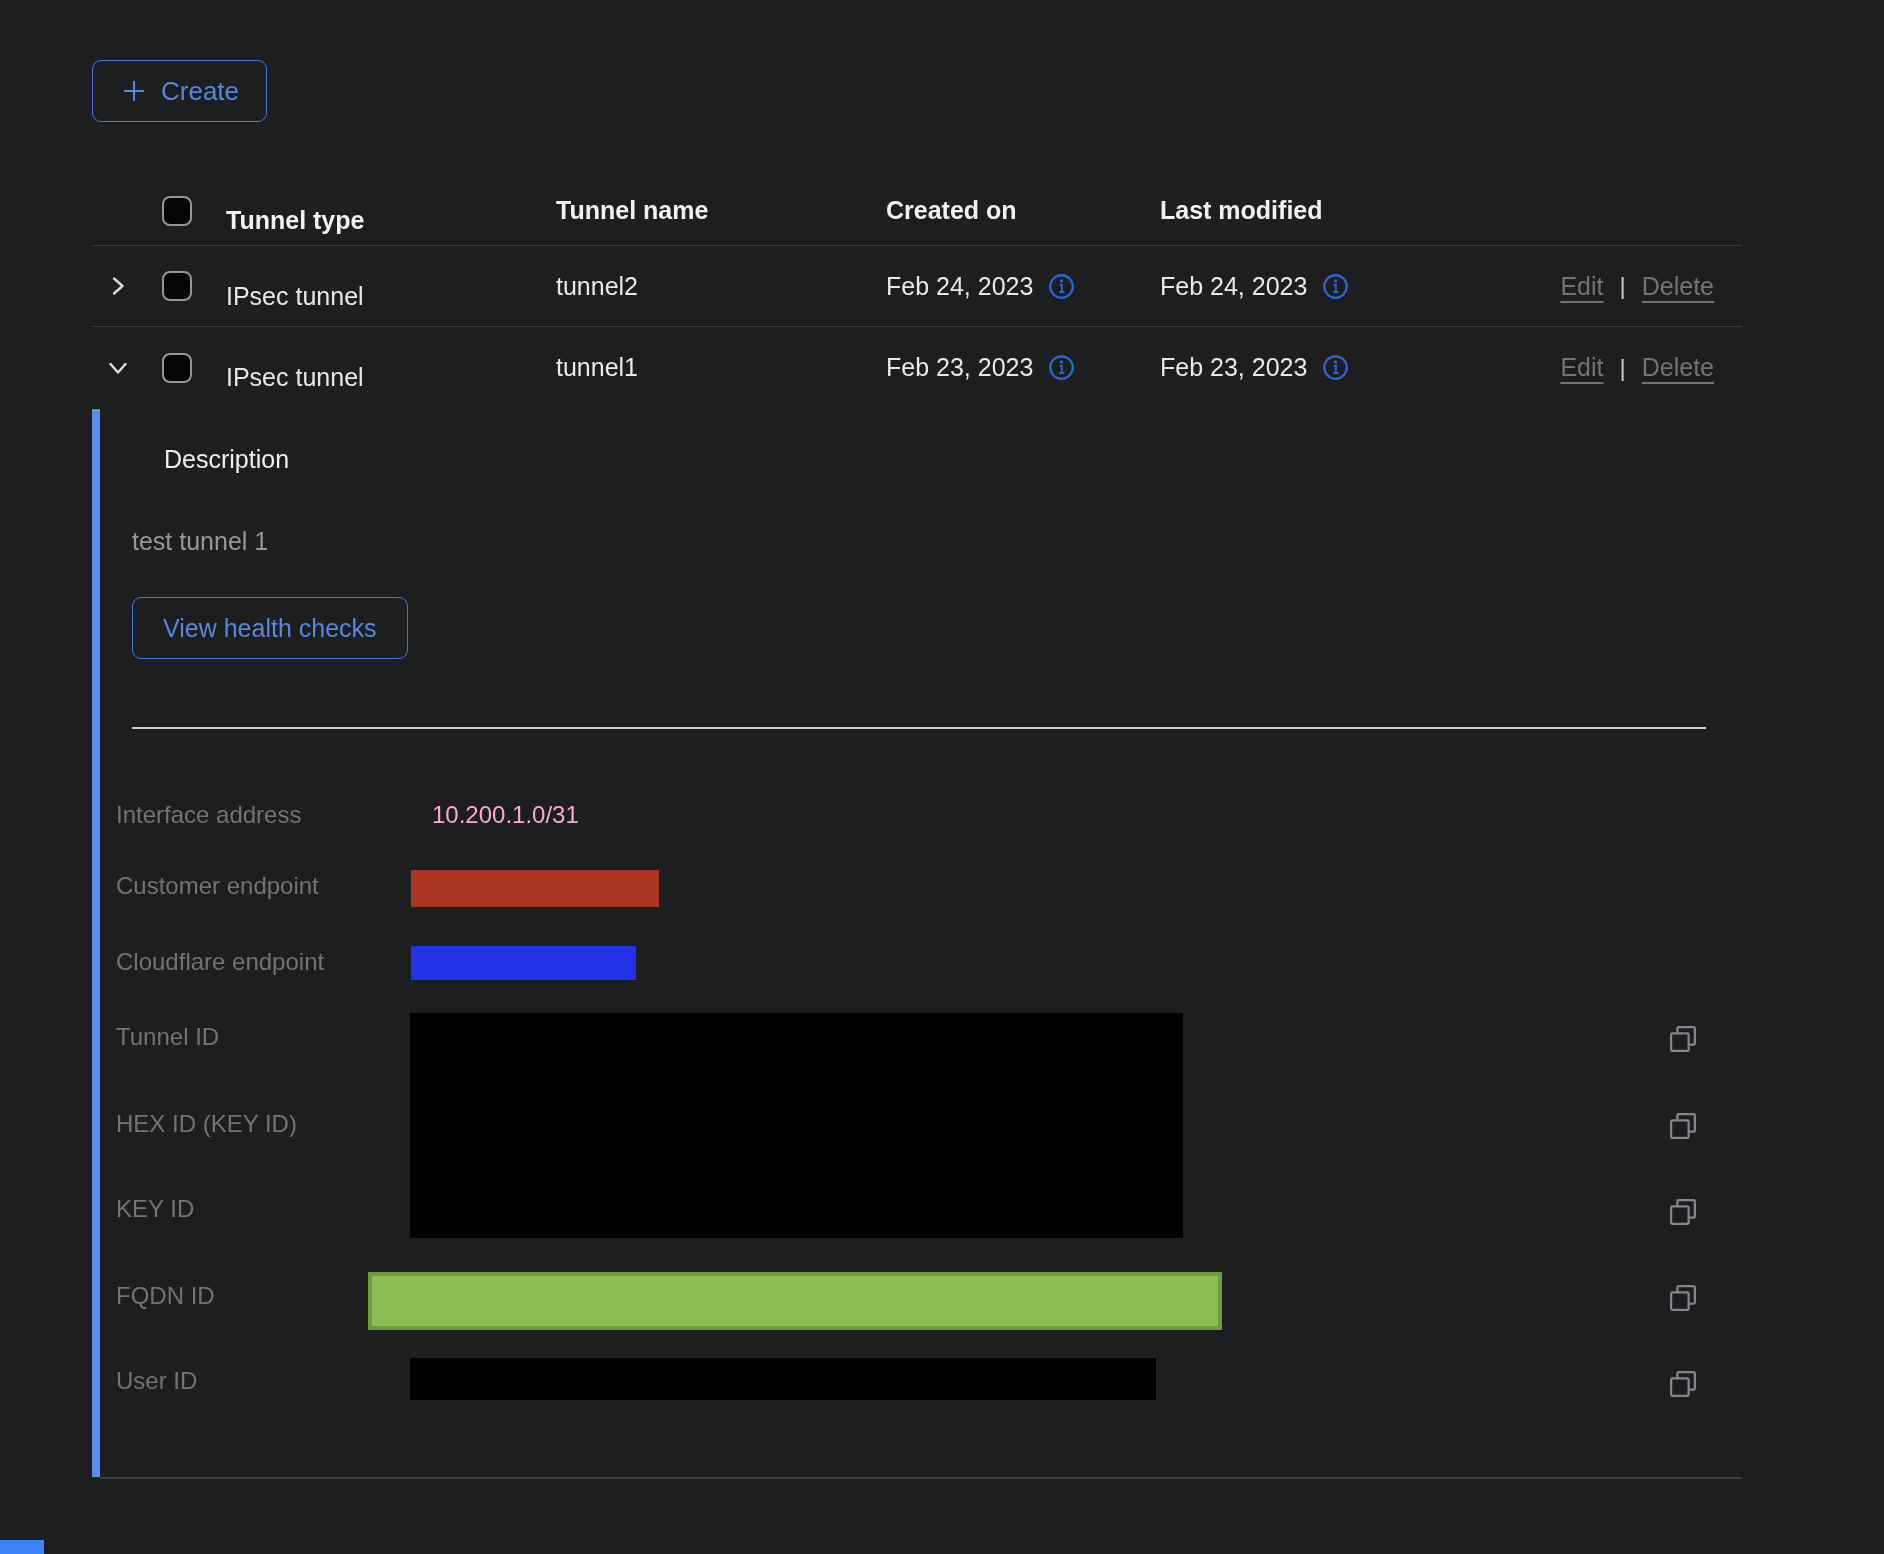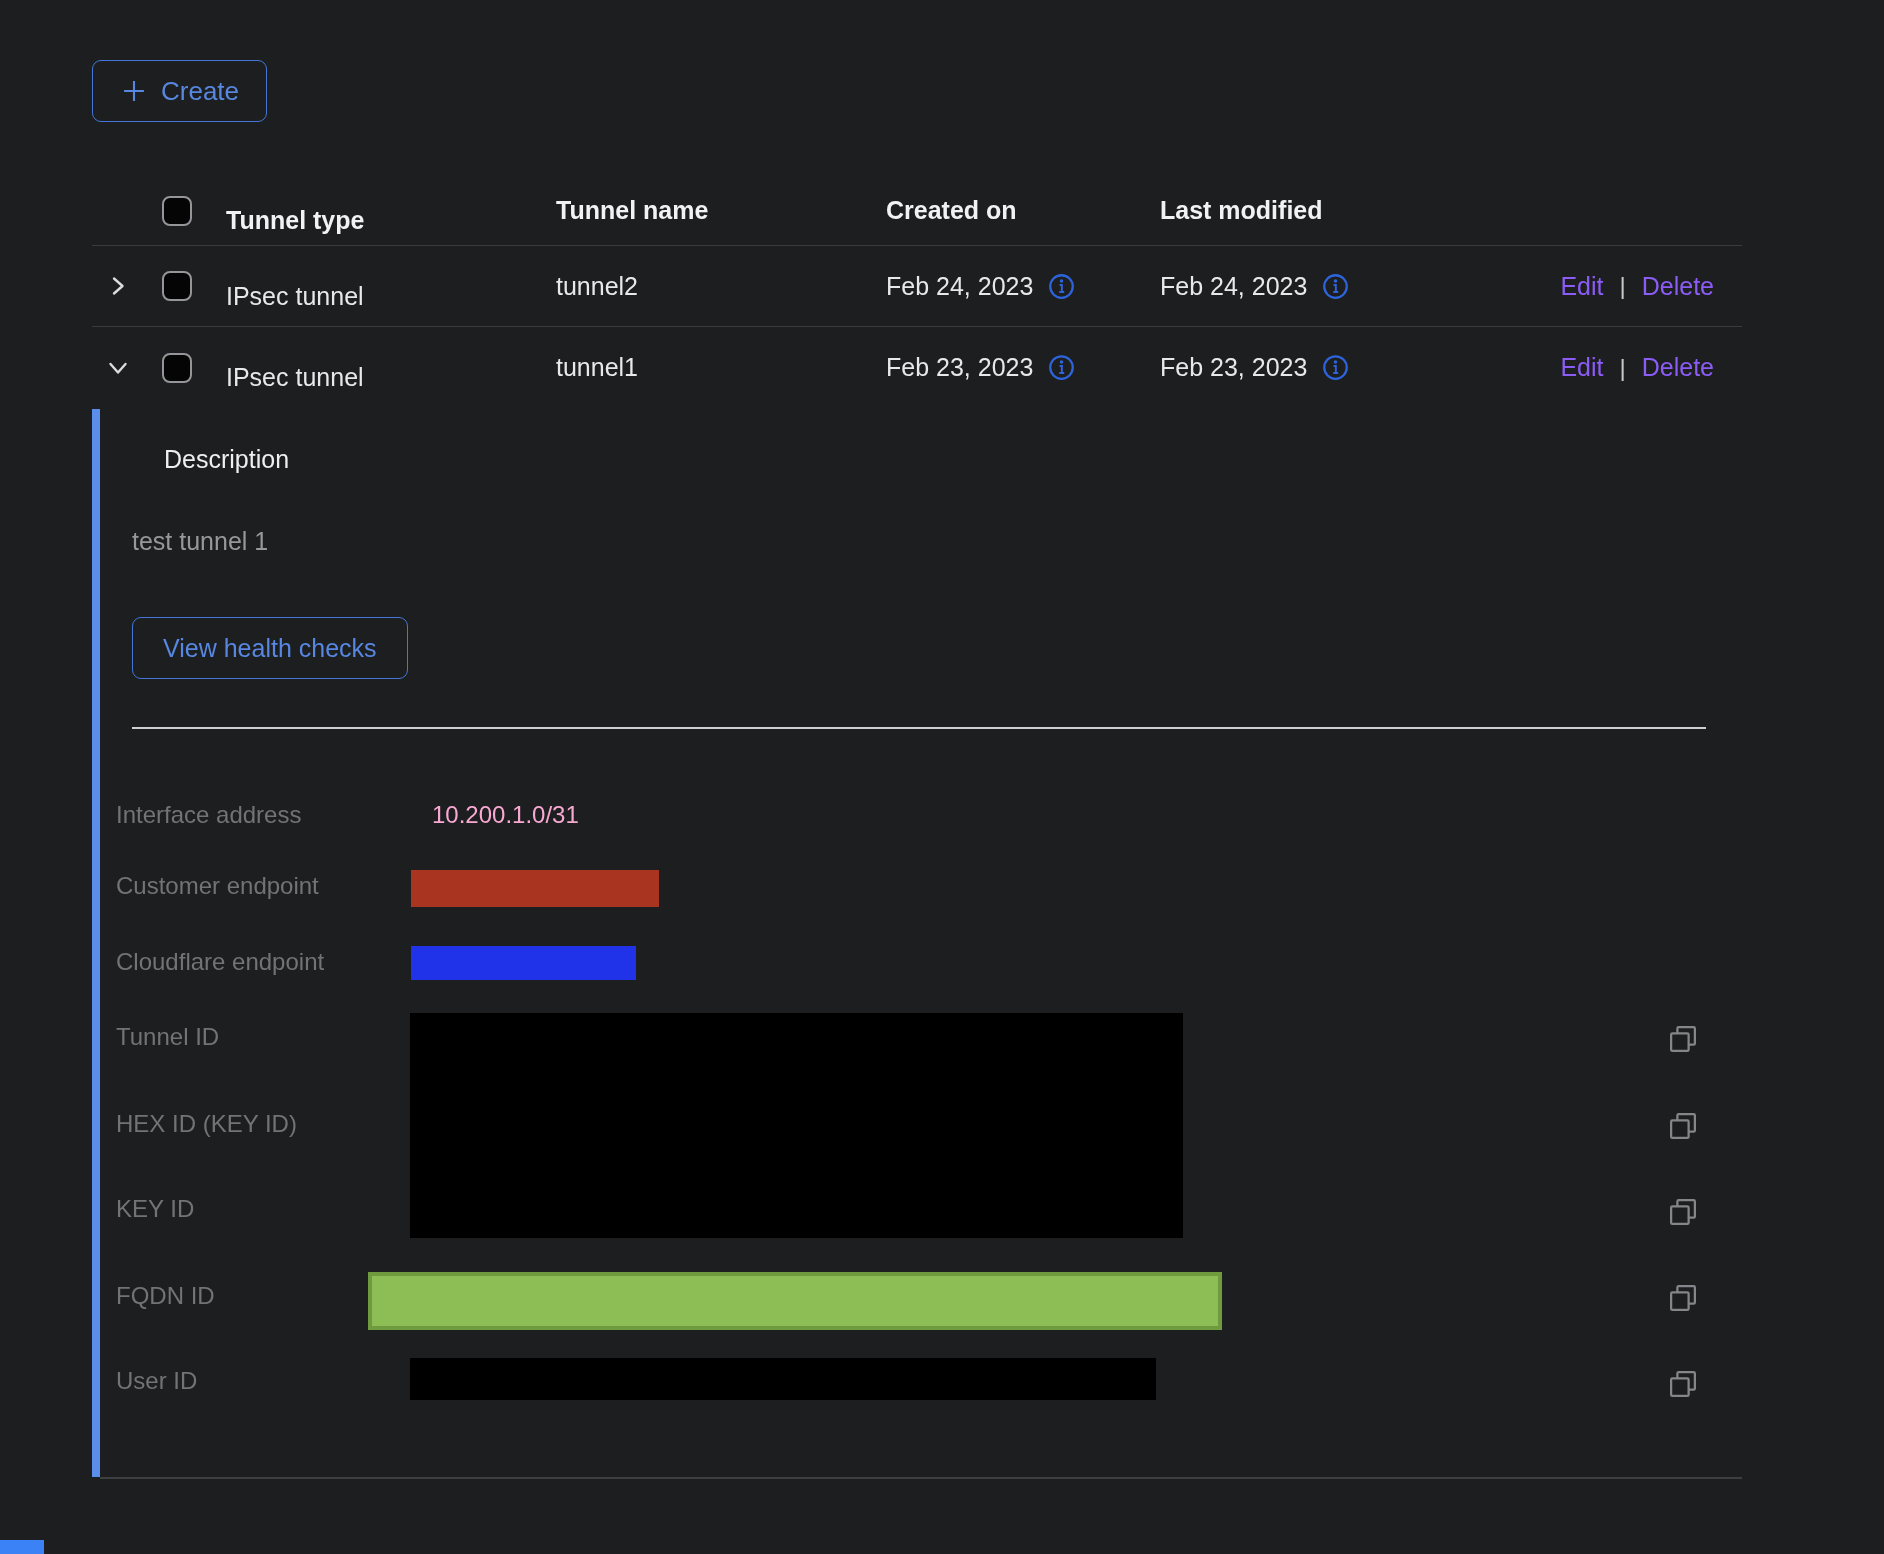--- a/index.html
+++ b/index.html
@@ -20,33 +20,33 @@
   .thead{height:70px;font-weight:bold;color:#F2F2F3;font-size:25px;border-bottom:1px solid #3A3B3D;}
   .row-divided{border-bottom:1px solid #3A3B3D;}
   .c-exp{width:44px;display:flex;align-items:center;}
   .c-check{width:76px;display:flex;align-items:center;}
   .c-type{width:330px;margin-top:20px;}
   .c-name{width:330px;}
   .c-created{width:274px;display:flex;align-items:center;gap:15px;}
   .c-modified{width:300px;display:flex;align-items:center;gap:15px;}
   .c-actions{flex:1;display:flex;align-items:center;justify-content:flex-end;gap:16px;padding-right:28px;}
   .checkbox{width:30px;height:30px;border:2px solid #96969A;border-radius:8px;background:#050505;box-sizing:border-box;margin-left:12px;cursor:pointer;}
-  .link{color:#8b5cf6;text-underline-offset:6px;cursor:pointer;font-size:25px;}
+  .link{color:#737373;text-decoration:underline;text-underline-offset:6px;cursor:pointer;font-size:25px;}
   .pipe{color:#C9C9CB;font-size:24px;}
   .expander{background:none;border:none;padding:0;margin:0;cursor:pointer;display:flex;align-items:center;}
   
   .details-panel{position:absolute;left:92px;top:409px;width:1650px;height:1070px;}
   .accent-bar{position:absolute;left:0;top:0;width:8px;height:1068px;background:#5B8DEA;}
   .panel-bottom-divider{position:absolute;left:8px;right:0;top:1068px;height:2px;background:#3E3F41;}
   .desc-label{position:absolute;left:40px;top:36px;font-size:25px;color:#EFEFF1;margin-left:32px;}
   .desc-value{position:absolute;left:40px;top:118px;font-size:25px;color:#98989C;}
   .health-btn{
     position:absolute;left:40px;top:188px;height:62px;display:flex;align-items:center;
     padding:0 30px;border:1.5px solid #4276D8;border-radius:9px;background:transparent;
-    color:#5787E0;font-size:25px;cursor:pointer;box-sizing:border-box;margin-top:20px;
+    color:#5787E0;font-size:25px;cursor:pointer;box-sizing:border-box;
   }
   .light-divider{position:absolute;left:40px;top:318px;width:1574px;height:2px;background:#CFCFD1;}
   .f-label{position:absolute;left:24px;font-size:24px;color:#737373;white-space:nowrap;}
   .f-value{position:absolute;font-size:24px;color:#f9a8d4;white-space:nowrap;}
   .redact{position:absolute;}
   .copy-btn{position:absolute;left:1576px;width:30px;height:30px;background:none;border:none;padding:0;cursor:pointer;}
   .focus-indicator{position:absolute;left:0;top:1540px;width:44px;height:14px;background:#3B82F6;}
 </style>
 </head>
 <body>

